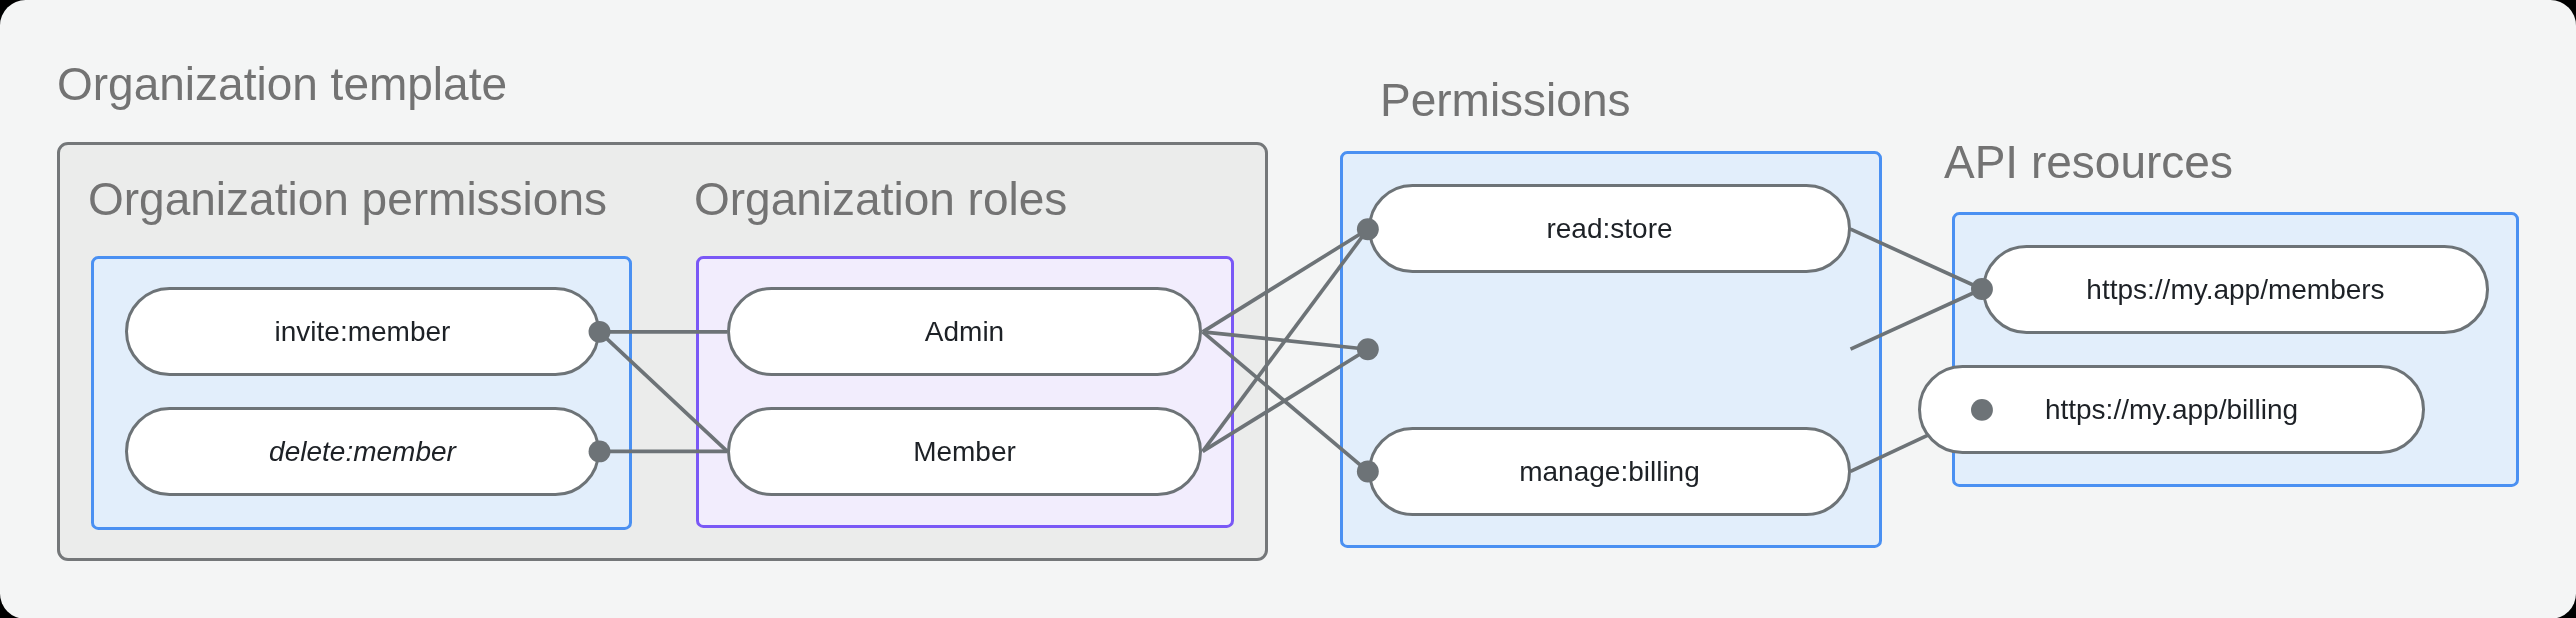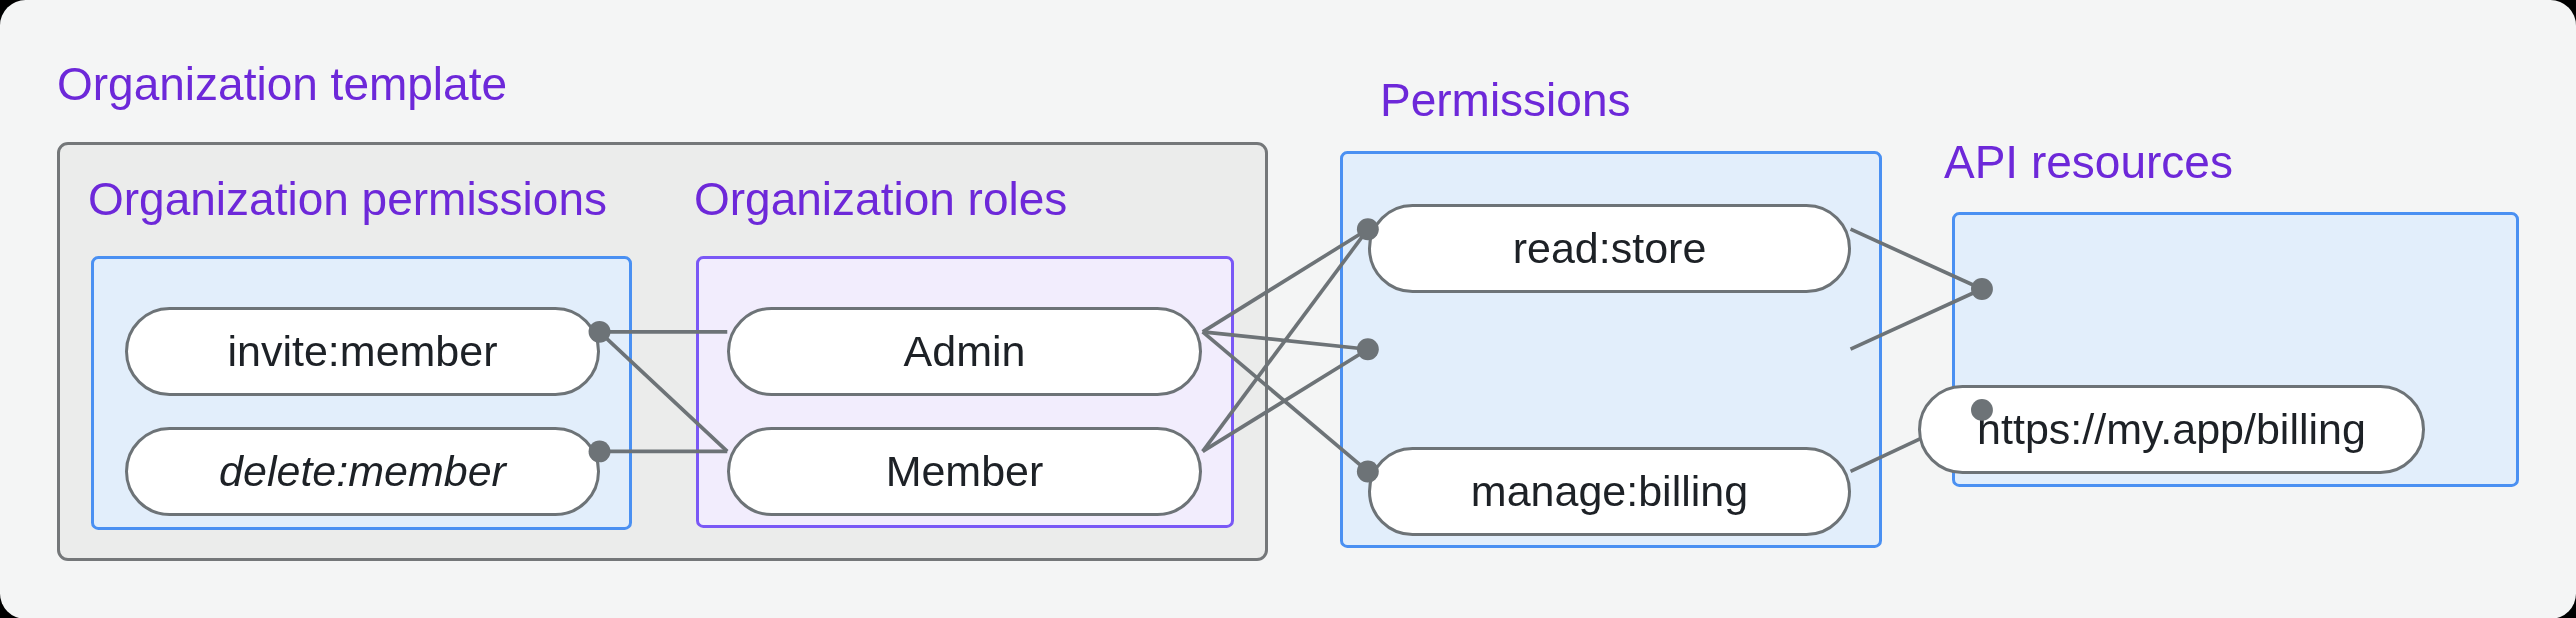--- a/index.html
+++ b/index.html
@@ -11,21 +11,21 @@
     border-radius: 25.6px;
     overflow: hidden;
     font-family: "Liberation Sans", sans-serif;
     color: #1d2126;
   }
   .label {
     position: absolute;
     font-size: 46px;
     line-height: 1.15;
     white-space: nowrap;
-    color: #6d28d9;
+    color: #737373;
     z-index: 1;
   }
   .box { position: absolute; box-sizing: border-box; z-index: 1; }
   .box.gray {
     left: 57px; top: 142px; width: 1211px; height: 419px;
     background: #ebeceb;
     border: 3.7px solid #747779;
     border-radius: 11px;
   }
   .box.blue {
@@ -60,25 +60,24 @@
 
   .pill {
     position: absolute;
     box-sizing: border-box;
     background: #ffffff;
     border: 3.2px solid #6d7377;
     border-radius: 912px;
     display: flex;
     align-items: center;
     justify-content: center;
-    font-size: 43px;
+    font-size: 28px;
     white-space: nowrap;
     z-index: 3;
     color: #1d2126;
-    margin-top: 20px;
   }
 </style>
 </head>
 <body>
 
 <div class="canvas">
 
   <div class="label" id="title-org-template">Organization template</div>
 
   <div class="box gray"></div>
@@ -106,20 +105,21 @@
       <line x1="2028" y1="382.5" x2="2172" y2="316.5" stroke="#6d7377" stroke-width="4"></line>
       <line x1="2028" y1="516.5" x2="2172" y2="449" stroke="#6d7377" stroke-width="4"></line>
     </svg>
 
   <div class="pill" style="left: 125px; top: 287px; width: 475px; height: 89px;">invite:member</div>
   <div class="pill" style="left: 125px; top: 407px; width: 475px; height: 89px; font-style: italic;">delete:member</div>
   <div class="pill" style="left: 727px; top: 287px; width: 475px; height: 89px;">Admin</div>
   <div class="pill" style="left: 727px; top: 407px; width: 475px; height: 89px;">Member</div>
   <div class="pill" style="left: 1368px; top: 184px; width: 483px; height: 89px;">read:store</div>
   <div class="pill" style="left: 1368px; top: 427px; width: 483px; height: 89px;">manage:billing</div>
+  <div class="pill" style="left: 1982px; top: 245px; width: 507px; height: 89px;">https://my.app/members</div>
   <div class="pill" style="left: 1918px; top: 365px; width: 507px; height: 89px;">https://my.app/billing</div>
 
   <svg class="layer" id="dots-layer" viewBox="0 0 2823 678" width="2576" height="619">
       <circle cx="657" cy="363.5" r="12" fill="#6d7377"></circle>
       <circle cx="657" cy="494.5" r="12" fill="#6d7377"></circle>
       <circle cx="1499" cy="251" r="12" fill="#6d7377"></circle>
       <circle cx="1499" cy="382.5" r="12" fill="#6d7377"></circle>
       <circle cx="1499" cy="516.5" r="12" fill="#6d7377"></circle>
       <circle cx="2172" cy="316.5" r="12" fill="#6d7377"></circle>
       <circle cx="2172" cy="449" r="12" fill="#6d7377"></circle>

